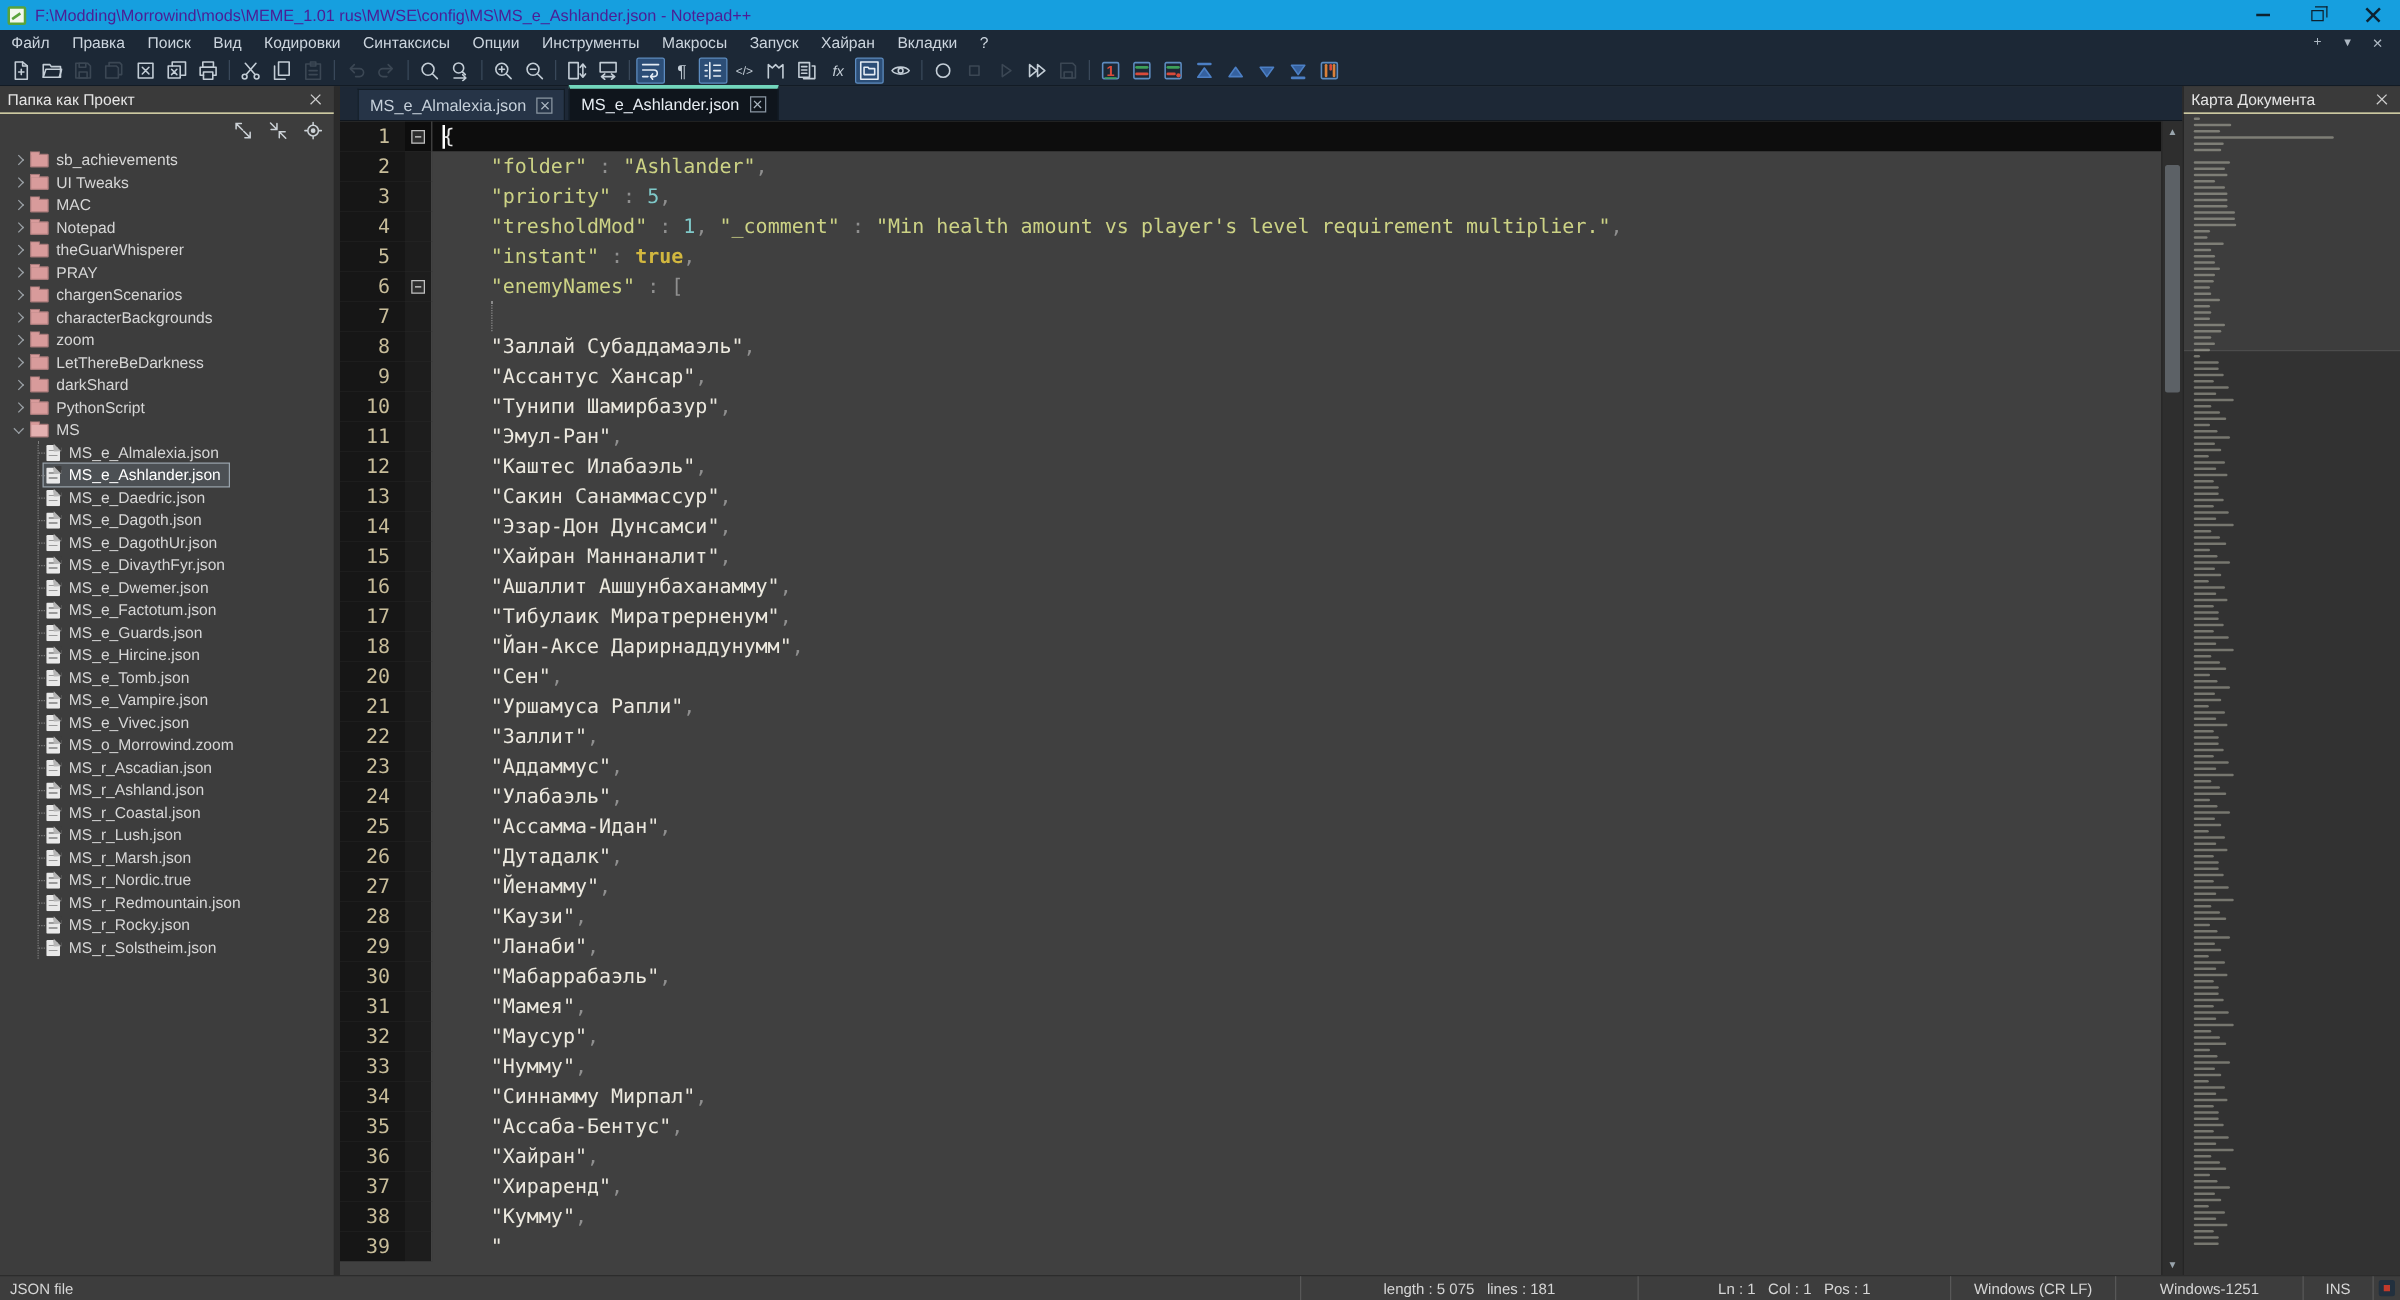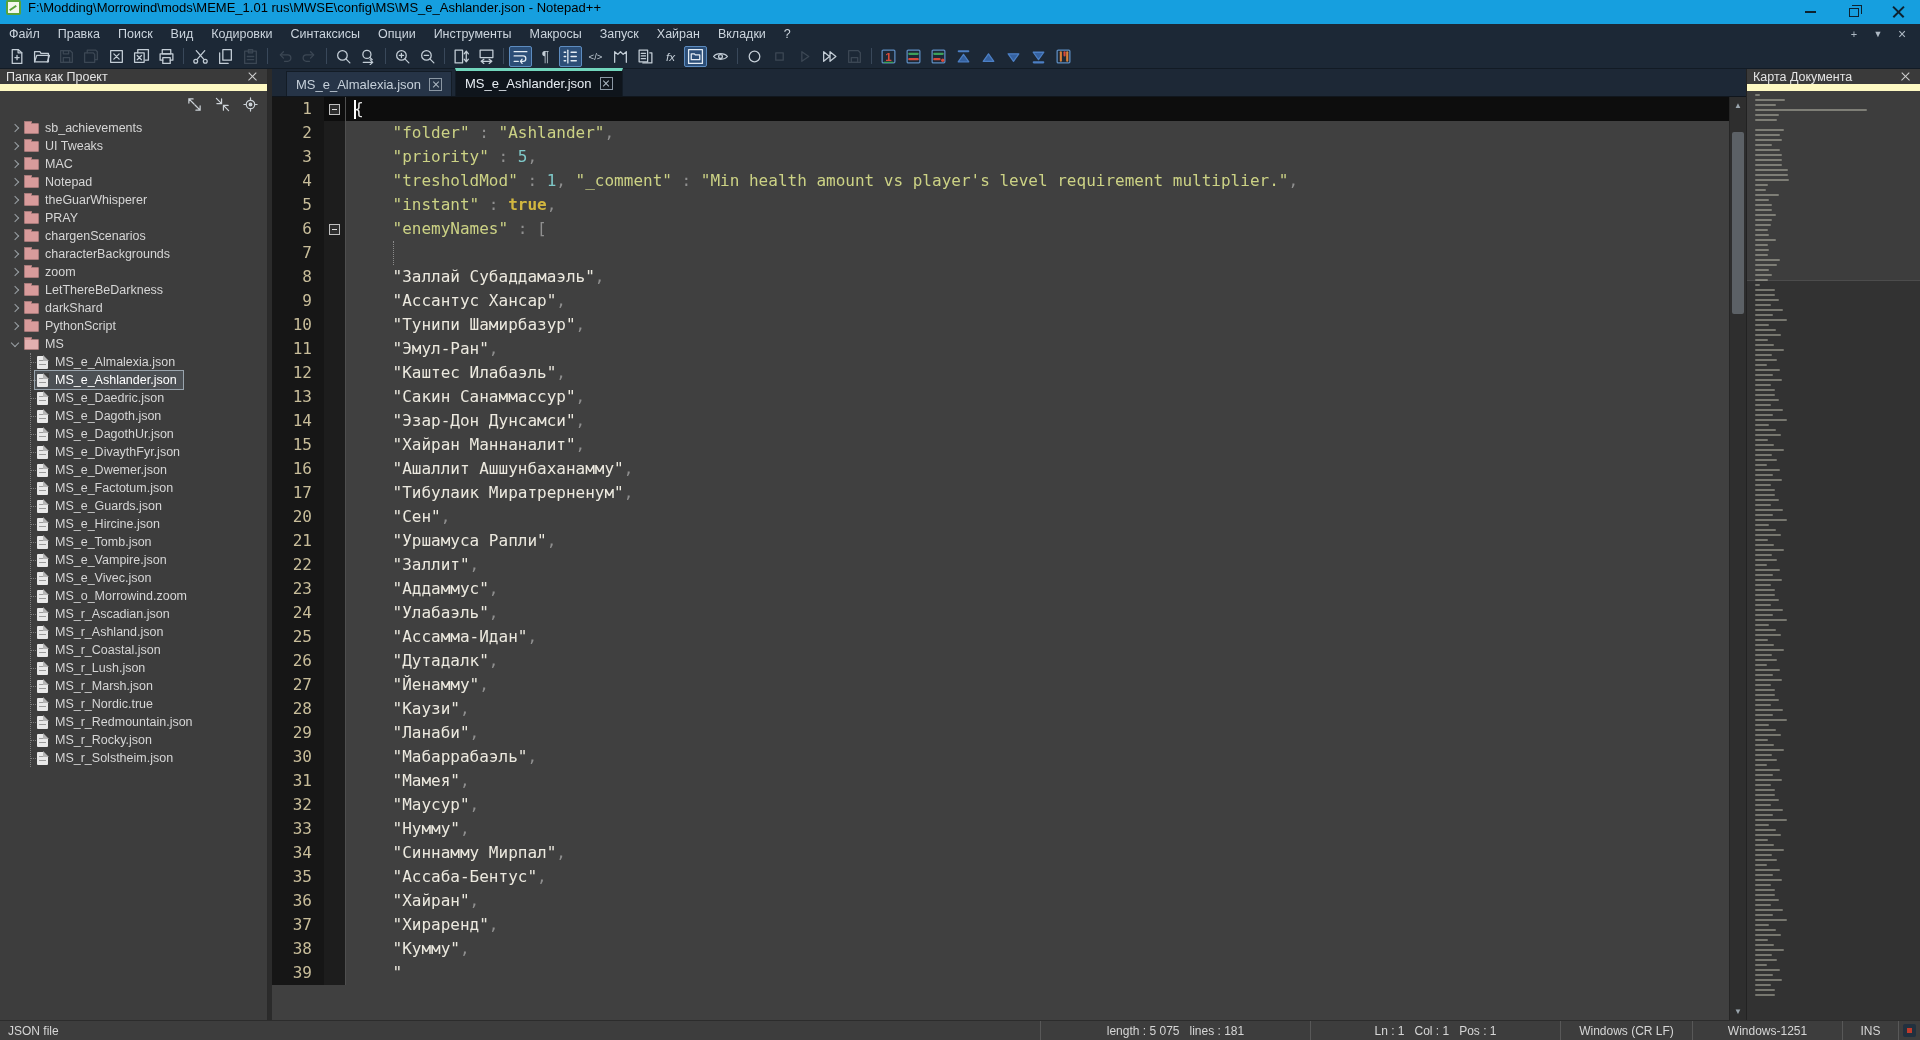--- a/index.html
+++ b/index.html
@@ -1,20 +1,20 @@
 <!DOCTYPE html>
 <html><head>
 <meta charset="utf-8">
 <style>
   *{box-sizing:border-box;margin:0;padding:0}
   html,body{width:1920px;height:1040px;overflow:hidden;background:#404040;
     font-family:"Liberation Sans","DejaVu Sans",sans-serif;-webkit-font-smoothing:antialiased}
 
   
-  .titlebar{height:24px;background:#169fdf;display:flex;align-items:flex-start;padding-left:6px;color:#000000}
+  .titlebar{height:24px;background:#169fdf;display:flex;align-items:center;padding-left:6px;color:#4c1d95}
   .app-icon{width:15px;height:15px;background:#f2f8ee;border:2px solid #59a33b;border-radius:2px;position:relative;flex:0 0 auto}
   .app-icon::after{content:"";position:absolute;left:1px;top:5px;width:8px;height:2px;background:#59a33b;transform:rotate(-35deg)}
   .title-text{font-size:13px;margin-left:7px;white-space:nowrap}
   .winbtns{margin-left:auto;display:flex;height:100%}
   .winbtn{width:44px;display:flex;align-items:center;justify-content:center}
   .glyph-min{width:11px;height:2px;background:#0d2230}
   .glyph-restore{width:10px;height:9px;border:1.5px solid #0d2230;position:relative;background:transparent}
   .glyph-restore::before{content:"";position:absolute;left:2px;top:-4px;width:9px;height:8px;border:1.5px solid #0d2230;border-bottom:none;border-left:none}
   .glyph-close{position:relative;width:13px;height:13px}
   .glyph-close::before,.glyph-close::after{content:"";position:absolute;left:-1px;top:5.5px;width:15px;height:1.6px;background:#0d2230}
@@ -32,21 +32,21 @@
   .tbtn svg{width:17px;height:17px;fill:none;stroke:currentColor;stroke-width:1.2;stroke-linecap:round;stroke-linejoin:round}
   .tbtn.disabled{color:#56616d;opacity:.55}
   .tbtn.toggled{background:#2c4e77;border-color:#5d8cc0;color:#e4ecf4}
   .tsep{width:1px;height:16px;background:#39485a;margin:0 4px;flex:0 0 auto}
 
   
   .content{display:flex;height:951px}
 
   
   .sidebar{width:268px;background:#3d3d3d;display:flex;flex-direction:column;border-right:1px solid #2a2a2a}
-  .panel-header{height:22px;background:#3a3a3a;border-bottom:7px solid #fef9c3;display:flex;align-items:center;color:#e4e4e4;font-size:12.5px;padding:0 6px;flex:0 0 auto}
+  .panel-header{height:22px;background:#3a3a3a;border-bottom:1px solid #fef9c3;display:flex;align-items:center;color:#e4e4e4;font-size:12.5px;padding:0 6px;flex:0 0 auto}
   .ph-close{margin-left:auto;width:16px;height:16px;position:relative}
   .ph-close::before,.ph-close::after{content:"";position:absolute;left:2px;top:7px;width:11px;height:1.4px;background:#cfcfcf}
   .ph-close::before{transform:rotate(45deg)}.ph-close::after{transform:rotate(-45deg)}
   .panel-tools{height:26px;display:flex;align-items:center;justify-content:flex-end;padding-right:8px;gap:10px;flex:0 0 auto}
   .ptool{width:18px;height:18px;color:#ccd2d7;display:flex;align-items:center;justify-content:center}
   .ptool svg{width:15px;height:15px;fill:none;stroke:currentColor;stroke-width:1.3;stroke-linecap:round}
   .tree{flex:1;overflow:hidden;font-size:12.5px;color:#d6d6d6;padding-top:2px}
   .trow{height:18px;display:flex;align-items:center;width:max-content;padding-right:6px;margin-left:8px}
   .trow .chev{width:14px;height:14px;position:relative;flex:0 0 auto}
   .chev::before{content:"";position:absolute;left:4px;top:4px;width:5px;height:5px;border-right:1.4px solid #9aa0a5;border-bottom:1.4px solid #9aa0a5;transform:rotate(-45deg)}
@@ -698,20 +698,25 @@
             <span class="ln">16</span>
             <span class="fold"></span>
             <span class="txt"><span class="tok-ind">    </span><span class="tok-ru">"Ашаллит Ашшунбаханамму"</span><span class="tok-pun">,</span></span>
           </div>
           <div class="line">
             <span class="ln">17</span>
             <span class="fold"></span>
             <span class="txt"><span class="tok-ind">    </span><span class="tok-ru">"Тибулаик Миратрерненум"</span><span class="tok-pun">,</span></span>
           </div>
           <div class="line">
+            <span class="ln">18</span>
+            <span class="fold"></span>
+            <span class="txt"><span class="tok-ind">    </span><span class="tok-ru">"Йан-Аксе Дарирнаддунумм"</span><span class="tok-pun">,</span></span>
+          </div>
+          <div class="line">
             <span class="ln">20</span>
             <span class="fold"></span>
             <span class="txt"><span class="tok-ind">    </span><span class="tok-ru">"Сен"</span><span class="tok-pun">,</span></span>
           </div>
           <div class="line">
             <span class="ln">21</span>
             <span class="fold"></span>
             <span class="txt"><span class="tok-ind">    </span><span class="tok-ru">"Уршамуса Рапли"</span><span class="tok-pun">,</span></span>
           </div>
           <div class="line">

